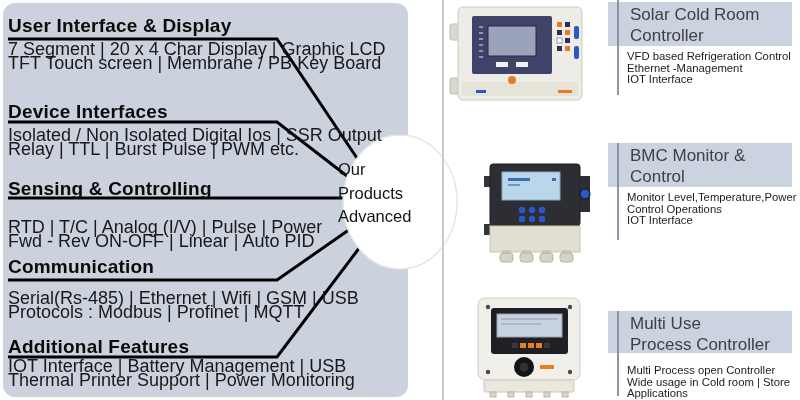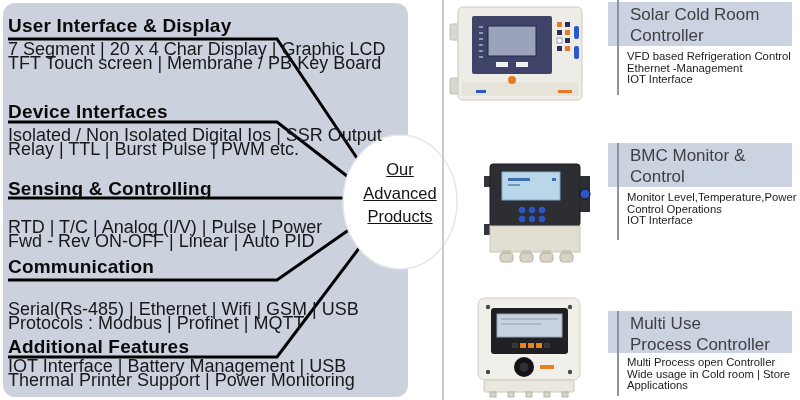--- a/index.html
+++ b/index.html
@@ -4,22 +4,22 @@
 <style>
   html,body{margin:0;padding:0;background:#fff;}
   .canvas{position:relative;width:800px;height:400px;background:#fff;overflow:hidden;
           font-family:"Liberation Sans",sans-serif;}
   .panel{position:absolute;left:3px;top:3px;width:405px;height:394px;
          background:#ccd2dd;border-radius:12px;}
   svg.connectors{position:absolute;left:0;top:0;}
   .feature{position:absolute;left:8px;white-space:nowrap;}
   .f-head{font-size:19px;font-weight:bold;color:#0b0b0b;line-height:26px;letter-spacing:.2px;}
   .f-desc{font-size:18px;color:#17181a;line-height:13.8px;}
-  .bubble-label{position:absolute;left:338px;top:158px;width:124px;text-align:center;
-                font-size:16.5px;line-height:23.5px;color:#141414;text-decoration:underline;}
+  .bubble-label{position:absolute;left:338px;top:158px;width:124px;text-align:left;
+                font-size:16.5px;line-height:23.5px;color:#141414;}
   .divider{position:absolute;left:442px;top:0;width:2px;height:400px;background:#c8cbd0;}
   .prod{position:absolute;}
   .card{position:absolute;left:608px;width:188px;}
   .tbox{position:relative;box-sizing:border-box;width:184px;height:44px;background:#cbd2e0;
         padding:2px 0 0 22px;font-size:17px;line-height:21px;color:#3f3f44;white-space:nowrap;}
   .accent{position:absolute;left:9px;width:2px;background:#8d94a4;}
   .cdesc{padding-left:19px;margin-top:5px;font-size:11.3px;line-height:11.6px;
          color:#1c1c1e;white-space:nowrap;}
 </style>
 </head>
@@ -33,22 +33,22 @@
     <polyline points="8,39 277,39 365,170" fill="none" stroke="#000" stroke-width="3"></polyline>
     <polyline points="8,122 277,122 356,183" fill="none" stroke="#000" stroke-width="3"></polyline>
     <polyline points="8,198 352,198" fill="none" stroke="#000" stroke-width="3"></polyline>
     <polyline points="8,280 277,280 353,227" fill="none" stroke="#000" stroke-width="3"></polyline>
     <polyline points="8,357 277,357 363,243" fill="none" stroke="#000" stroke-width="3"></polyline>
     <ellipse cx="400" cy="202" rx="57" ry="67" fill="#ffffff" stroke="#e4e6ea" stroke-width="1.5"></ellipse>
   </svg>
 
   <div class="bubble-label">
     <div>Our</div>
+    <div>Products</div>
     <div>Advanced</div>
-    <div>Products</div>
   </div>
 
   <div class="feature" style="top:13px">
     <div class="f-head">User Interface &amp; Display</div>
     <div class="f-desc" style="margin-top:4px">
       <div>7 Segment | 20 x 4 Char Display | Graphic LCD</div>
       <div>TFT Touch screen | Membrane / PB Key Board</div>
     </div>
   </div>
 
@@ -63,21 +63,21 @@
   <div class="feature" style="top:176px">
     <div class="f-head">Sensing &amp; Controlling</div>
     <div class="f-desc" style="margin-top:19px">
       <div>RTD | T/C | Analog (I/V) | Pulse | Power</div>
       <div>Fwd - Rev ON-OFF | Linear | Auto PID</div>
     </div>
   </div>
 
   <div class="feature" style="top:254px">
     <div class="f-head">Communication</div>
-    <div class="f-desc" style="margin-top:23px">
+    <div class="f-desc" style="margin-top:12px">
       <div>Serial(Rs-485) | Ethernet | Wifi | GSM | USB</div>
       <div>Protocols : Modbus | Profinet | MQTT</div>
     </div>
   </div>
 
   <div class="feature" style="top:334px">
     <div class="f-head">Additional Features</div>
     <div class="f-desc" style="">
       <div>IOT Interface | Battery Management | USB</div>
       <div>Thermal Printer Support | Power Monitoring</div>
@@ -208,20 +208,20 @@
       <div>IOT Interface</div>
     </div>
   </div>
 
   <div class="card" style="top:311px">
     <div class="tbox" style="height:42px">
       <div>Multi Use</div>
       <div>Process Controller</div>
     </div>
     <div class="accent" style="top:0;height:85px"></div>
-    <div class="cdesc" style="margin-top:4px">
+    <div class="cdesc" style="margin-top:12px">
       <div>Multi Process open Controller</div>
       <div>Wide usage in Cold room | Store</div>
       <div>Applications</div>
     </div>
   </div>
 
 </div>
 
 </body></html>

